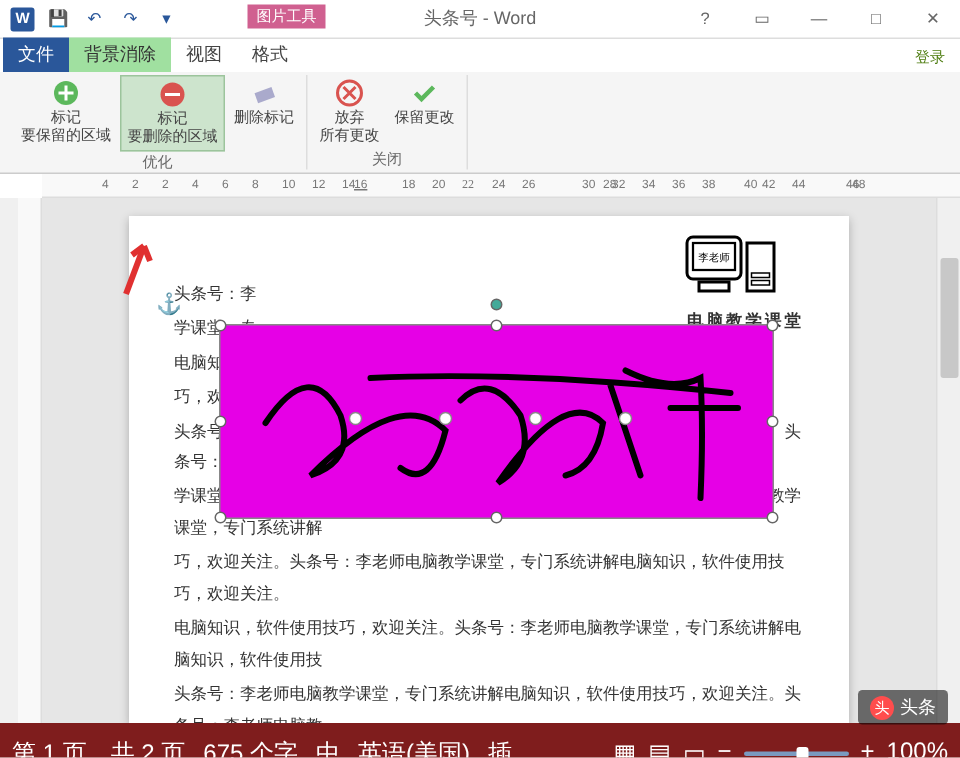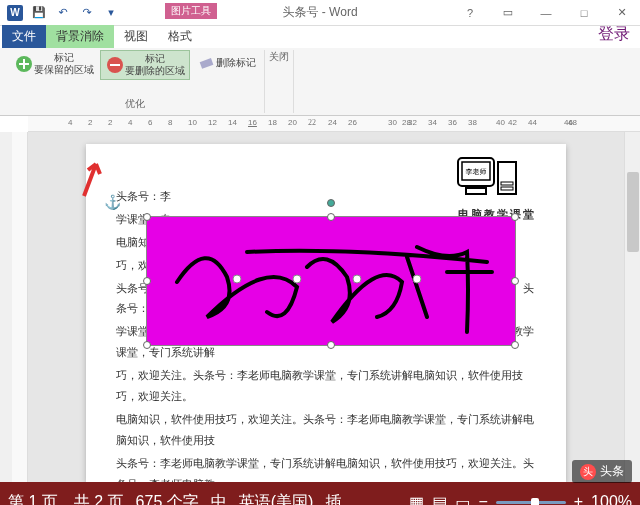--- a/index.html
+++ b/index.html
@@ -8,27 +8,27 @@
 .qat{display:flex;align-items:center;gap:2px;padding:0 4px}
 .qat-btn{width:22px;height:22px;display:flex;align-items:center;justify-content:center;color:#2a579a}
 .word-icon{width:16px;height:16px;background:#2a579a;color:#fff;font-size:10px;font-weight:bold;display:flex;align-items:center;justify-content:center;border-radius:2px}
 .title-center{position:absolute;left:50%;transform:translateX(-50%);color:#666;font-size:12px}
 .title-right{position:absolute;right:4px;display:flex;align-items:center;gap:10px}
 .win-btn{width:28px;height:20px;display:flex;align-items:center;justify-content:center;color:#666;font-size:11px}
 .tabs{height:22px;background:#fff;display:flex;align-items:flex-end;padding-left:2px;position:relative}
 .tab{padding:3px 10px;font-size:12px;color:#444;cursor:pointer}
 .tab.file{background:#2a579a;color:#fff}
 .tab.active{background:#a0e0a0;color:#333}
-.login{margin-left:auto;padding:3px 10px;color:#701a75;font-size:16px}
+.login{margin-left:auto;padding:3px 10px;color:#4d7c0f;font-size:10px}
 .pic-tools-header{position:absolute;top:3px;left:165px;background:#d06090;color:#fff;font-size:10px;padding:1px 6px}
 .ribbon{height:68px;background:#f5f5f5;border-bottom:1px solid #ccc;display:flex;padding:2px 6px}
 .rgroup{display:flex;flex-direction:column;align-items:center;padding:0 4px;border-right:1px solid #ddd;height:100%}
 .rgroup-body{display:flex;align-items:flex-start;gap:2px;flex:1}
 .rgroup-label{font-size:10px;color:#666;padding-bottom:2px}
-.rbtn{display:flex;align-items:center;justify-content:flex-start;padding:2px 4px;font-size:10px;color:#444;text-align:center;line-height:1.2}
+.rbtn{display:flex;flex-direction:column;align-items:center;justify-content:flex-start;padding:2px 4px;font-size:10px;color:#444;text-align:center;line-height:1.2}
 .rbtn.active{background:#cde4cd;border:1px solid #9cc49c}
 .rbtn-icon{width:20px;height:20px;margin-bottom:1px;display:flex;align-items:center;justify-content:center;font-size:14px}
 .ruler-h{height:16px;background:#f9f9f9;border-bottom:1px solid #ddd;margin-left:28px;position:relative;font-size:8px;color:#777}
 .ruler-h .mark{position:absolute;top:2px}
 .workspace{display:flex;height:350px;background:#e6e6e6}
 .ruler-v{width:16px;background:#f9f9f9;border-right:1px solid #ddd}
 .gutter{width:12px;background:#f0f0f0}
 .doc-area{flex:1;overflow:hidden;position:relative;display:flex;justify-content:center;padding-top:12px}
 .page{width:480px;background:#fff;box-shadow:0 2px 6px rgba(0,0,0,0.25);padding:12px 30px;position:relative;font-size:11px;color:#333;line-height:1.9}
 .logo-box{position:absolute;right:24px;top:8px;width:90px;text-align:center}
@@ -115,40 +115,60 @@
             <svg width="20" height="20">
               <rect x="4" y="8" width="12" height="7" fill="#aac" transform="rotate(-20 10 10)"></rect>
             </svg>
           </div>
         <span>删除标记</span>
       </div>
     </div>
     <div class="rgroup-label">优化</div>
   </div>
   <div class="rgroup">
+    <div class="rgroup-body">
+      <div class="rbtn">
+        <div class="rbtn-icon">
+            <svg width="20" height="20">
+              <circle cx="10" cy="10" r="8" fill="none" stroke="#d9534f" stroke-width="2"></circle>
+              <path d="M6 6l8 8M14 6l-8 8" stroke="#d9534f" stroke-width="2"></path>
+            </svg>
+          </div>
+        <span style="white-space:pre-line">放弃
+所有更改</span>
+      </div>
+      <div class="rbtn">
+        <div class="rbtn-icon">
+            <svg width="20" height="20">
+              <path d="M4 10l4 4 8-8" stroke="#5cb85c" stroke-width="3" fill="none"></path>
+            </svg>
+          </div>
+        <span>保留更改</span>
+      </div>
+    </div>
     <div class="rgroup-label">关闭</div>
   </div>
 </div>
 
 <svg class="red-arrow" width="30" height="40">
     <path d="M6 38 L18 6" stroke="#e03030" stroke-width="4"></path>
     <path d="M18 6 L10 12 M18 6 L22 16" stroke="#e03030" stroke-width="4"></path>
   </svg>
 
 <div class="ruler-h">
     <span class="mark" style="left: 40px;">4</span>
     <span class="mark" style="left: 60px;">2</span>
     <span class="mark" style="left: 80px;">2</span>
     <span class="mark" style="left: 100px;">4</span>
     <span class="mark" style="left: 120px;">6</span>
     <span class="mark" style="left: 140px;">8</span>
     <span class="mark" style="left: 160px;">10</span>
     <span class="mark" style="left: 180px;">12</span>
     <span class="mark" style="left: 200px;">14</span>
-    <span class="mark" style="left: 220px; text-decoration: underline;">16</span>
+    <span class="mark" style="left: 208px; text-decoration: underline;">16</span>
     <span class="mark" style="left: 240px;">18</span>
     <span class="mark" style="left: 260px;">20</span>
     <span class="mark" style="left: 280px; font-family: Liberation Serif, serif;">22</span>
     <span class="mark" style="left: 300px;">24</span>
     <span class="mark" style="left: 320px;">26</span>
     <span class="mark" style="left: 340px; margin-left: 34px;">28</span>
     <span class="mark" style="left: 360px;">30</span>
     <span class="mark" style="left: 380px;">32</span>
     <span class="mark" style="left: 400px;">34</span>
     <span class="mark" style="left: 420px;">36</span>

